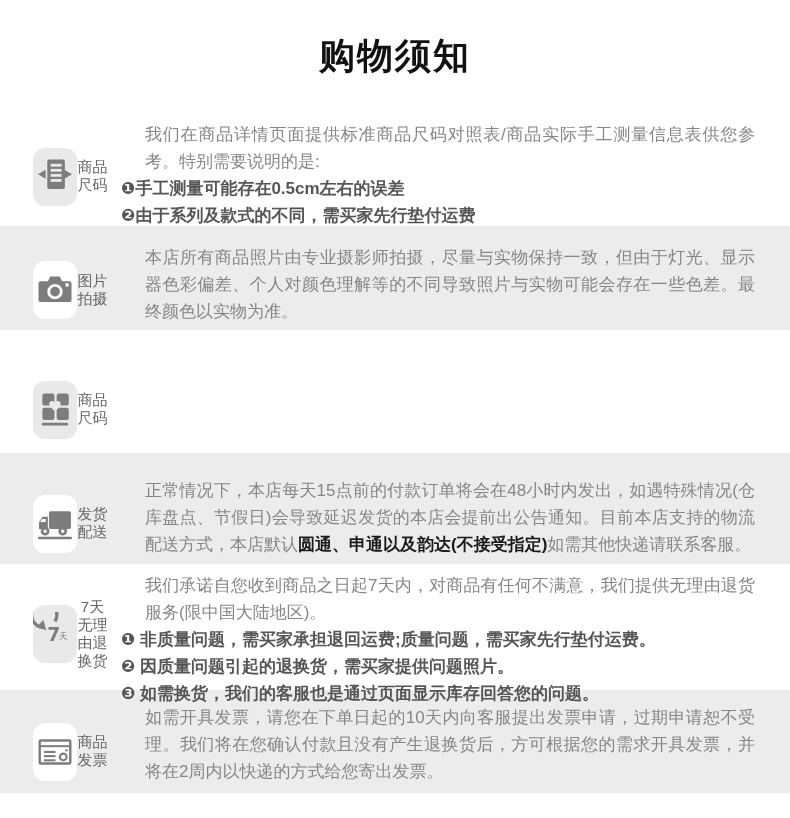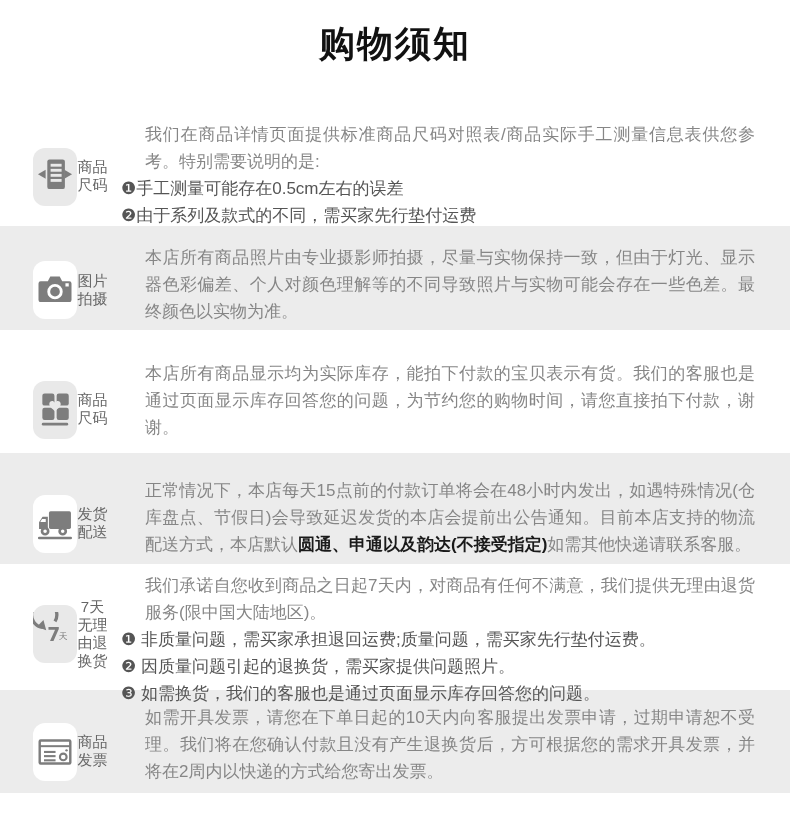--- a/index.html
+++ b/index.html
@@ -7,21 +7,21 @@
     --bold-text:#1a1a1a; --icon:#7d7d7d; --label:#666666; --title:#111111;
     --tile-on-white:#e9e9e9; --tile-on-gray:#ffffff;
   }
   *{margin:0;padding:0;box-sizing:border-box;}
   html,body{background:#fff;}
   body{
     width:790px;height:818px;overflow:hidden;
     font-family:"Liberation Sans","DejaVu Sans",sans-serif;
   }
   .page-title{
-    height:113px;padding-top:20px;text-align:center;
+    height:113px;padding-top:32px;text-align:center;
     font-size:36px;font-weight:700;color:var(--title);letter-spacing:2px;
   }
   .section{display:flex;width:790px;}
   .section.gray{background:var(--band);}
   .sec-1{height:113px;padding:8px 35px 0 33px;}
   .sec-2{height:104px;padding:18px 35px 0 33px;}
   .sec-3{height:123px;padding:30px 35px 0 33px;}
   .sec-4{height:111px;padding:24px 35px 0 33px;}
   .sec-5{height:126px;padding:8px 35px 0 33px;}
   .sec-6{height:103px;padding:14px 35px 0 33px;}
@@ -33,21 +33,21 @@
   }
   .section.gray .tile{background:var(--tile-on-gray);}
   .hole{fill:var(--tile-on-white);}
   .tile svg{width:44px;height:44px;display:block;}
   .icon-label{
     margin-top:5px;font-size:15px;line-height:18px;color:var(--label);
     text-align:center;width:84px;
   }
   .text-col{flex:1;padding-left:13px;font-size:17px;line-height:27px;}
   .para{color:var(--body-text);text-align:justify;margin-left:24px;}
-  .bullet-line{color:var(--bullet-text);}
+  .bullet-line{color:var(--bullet-text);font-weight:bold;}
   .bold-seg{color:var(--bold-text);font-weight:700;}
   .seven{font-family:"DejaVu Sans",sans-serif;}
 </style>
 </head>
 <body>
 
 <div class="page-title">购物须知</div>
 
 <div class="section sec-1">
   <div class="icon-col">
@@ -94,23 +94,20 @@
       <svg viewBox="0 0 40 40" fill="currentColor">
         <rect x="8.5" y="5" width="11" height="11" rx="2"></rect>
         <rect x="21.5" y="5" width="11" height="11" rx="2"></rect>
         <rect x="8.5" y="18" width="11" height="11" rx="2"></rect>
         <rect x="21.5" y="18" width="11" height="11" rx="2"></rect>
         <path class="hole" d="M20.5 12.2 c-1.8-2.6 -5.2-1.6 -5.2 1.2 c0 2.6 3.2 4.6 5.2 6.6 c2-2 5.2-4 5.2-6.6 c0-2.8 -3.4-3.8 -5.2-1.2 Z" transform="translate(-0.5,1.2)"></path>
         <rect x="8" y="31.5" width="24" height="2.6" rx="1.2"></rect>
       </svg>
     </div>
     <div class="icon-label">商品尺码</div>
-  </div>
-  <div class="text-col">
-    <div class="para">本店所有商品显示均为实际库存，能拍下付款的宝贝表示有货。我们的客服也是通过页面显示库存回答您的问题，为节约您的购物时间，请您直接拍下付款，谢谢。</div>
   </div>
 </div>
 
 <div class="section gray sec-4">
   <div class="icon-col">
     <div class="tile">
       <svg viewBox="0 0 40 40" fill="currentColor">
         <rect x="14.5" y="8.5" width="20" height="16" rx="1.5"></rect>
         <path fill-rule="evenodd" d="M13.5 13.5 v11 H5.5 v-6.2 l3.2-4.8 Z M8.2 15.5 l-1.6 2.6 h5 v-2.6 Z"></path>
         <path fill-rule="evenodd" d="M11 22.5 a4 4 0 1 0 0 8 a4 4 0 1 0 0-8 Z M11 24.9 a1.6 1.6 0 1 1 0 3.2 a1.6 1.6 0 1 1 0-3.2 Z"></path>

